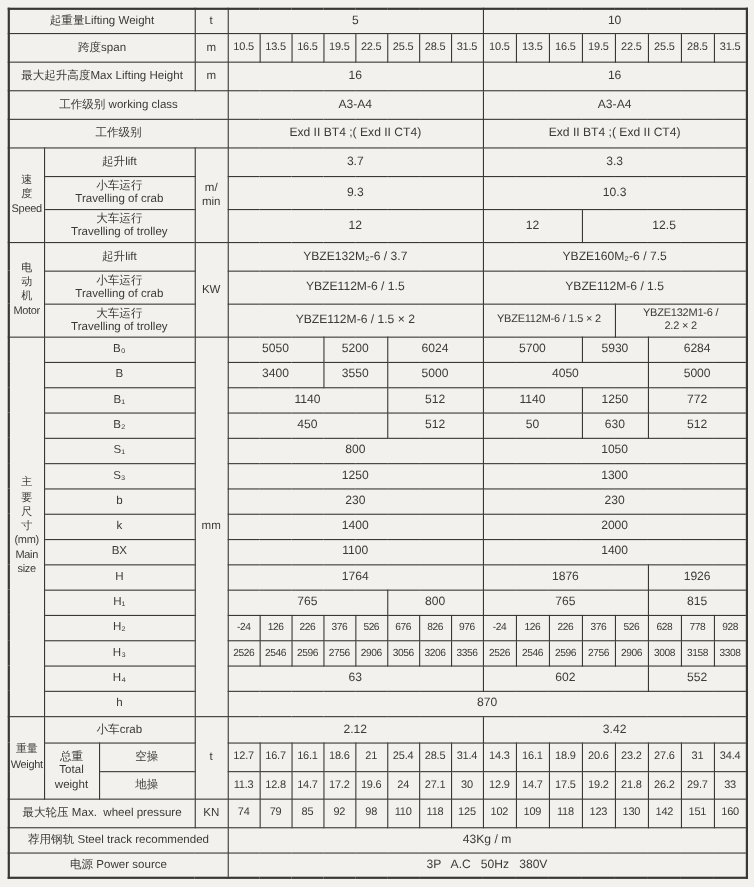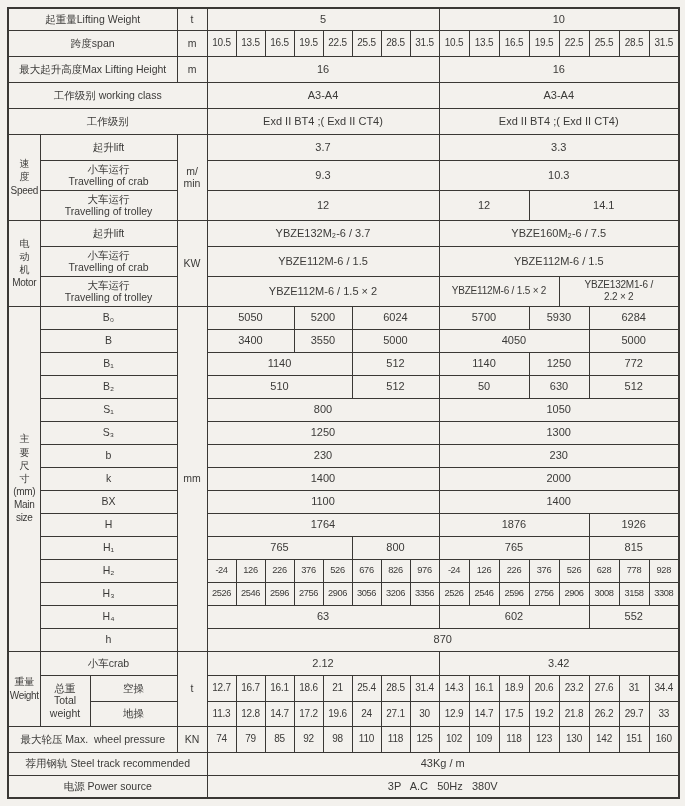--- a/index.html
+++ b/index.html
@@ -114,21 +114,21 @@
           <td colspan="2" class="label">小车运行
 Travelling of crab</td>
           <td colspan="8" class="val">9.3</td>
           <td colspan="8" class="val">10.3</td>
         </tr>
         <tr style="height: 30px;">
           <td colspan="2" class="label">大车运行
 Travelling of trolley</td>
           <td colspan="8" class="val">12</td>
           <td colspan="3" class="val">12</td>
-          <td colspan="5" class="val">14.1</td>
+          <td colspan="5" class="val">12.5</td>
         </tr>
         <tr style="height: 26px;">
           <td rowspan="3" class="cat">电
 动
 机
 Motor</td>
           <td colspan="2" class="label">起升lift</td>
           <td rowspan="3" class="unit">KW</td>
           <td colspan="8" class="val">YBZE132M₂-6 / 3.7</td>
           <td colspan="8" class="val">YBZE160M₂-6 / 7.5</td>
@@ -175,21 +175,21 @@
         <tr style="height: 23px;">
           <td colspan="2" class="label">B₁</td>
           <td colspan="5" class="val">1140</td>
           <td colspan="3" class="val">512</td>
           <td colspan="3" class="val">1140</td>
           <td colspan="2" class="val">1250</td>
           <td colspan="3" class="val">772</td>
         </tr>
         <tr style="height: 23px;">
           <td colspan="2" class="label">B₂</td>
-          <td colspan="5" class="val">510</td>
+          <td colspan="5" class="val">450</td>
           <td colspan="3" class="val">512</td>
           <td colspan="3" class="val">50</td>
           <td colspan="2" class="val">630</td>
           <td colspan="3" class="val">512</td>
         </tr>
         <tr style="height: 23px;">
           <td colspan="2" class="label">S₁</td>
           <td colspan="8" class="val">800</td>
           <td colspan="8" class="val">1050</td>
         </tr>

